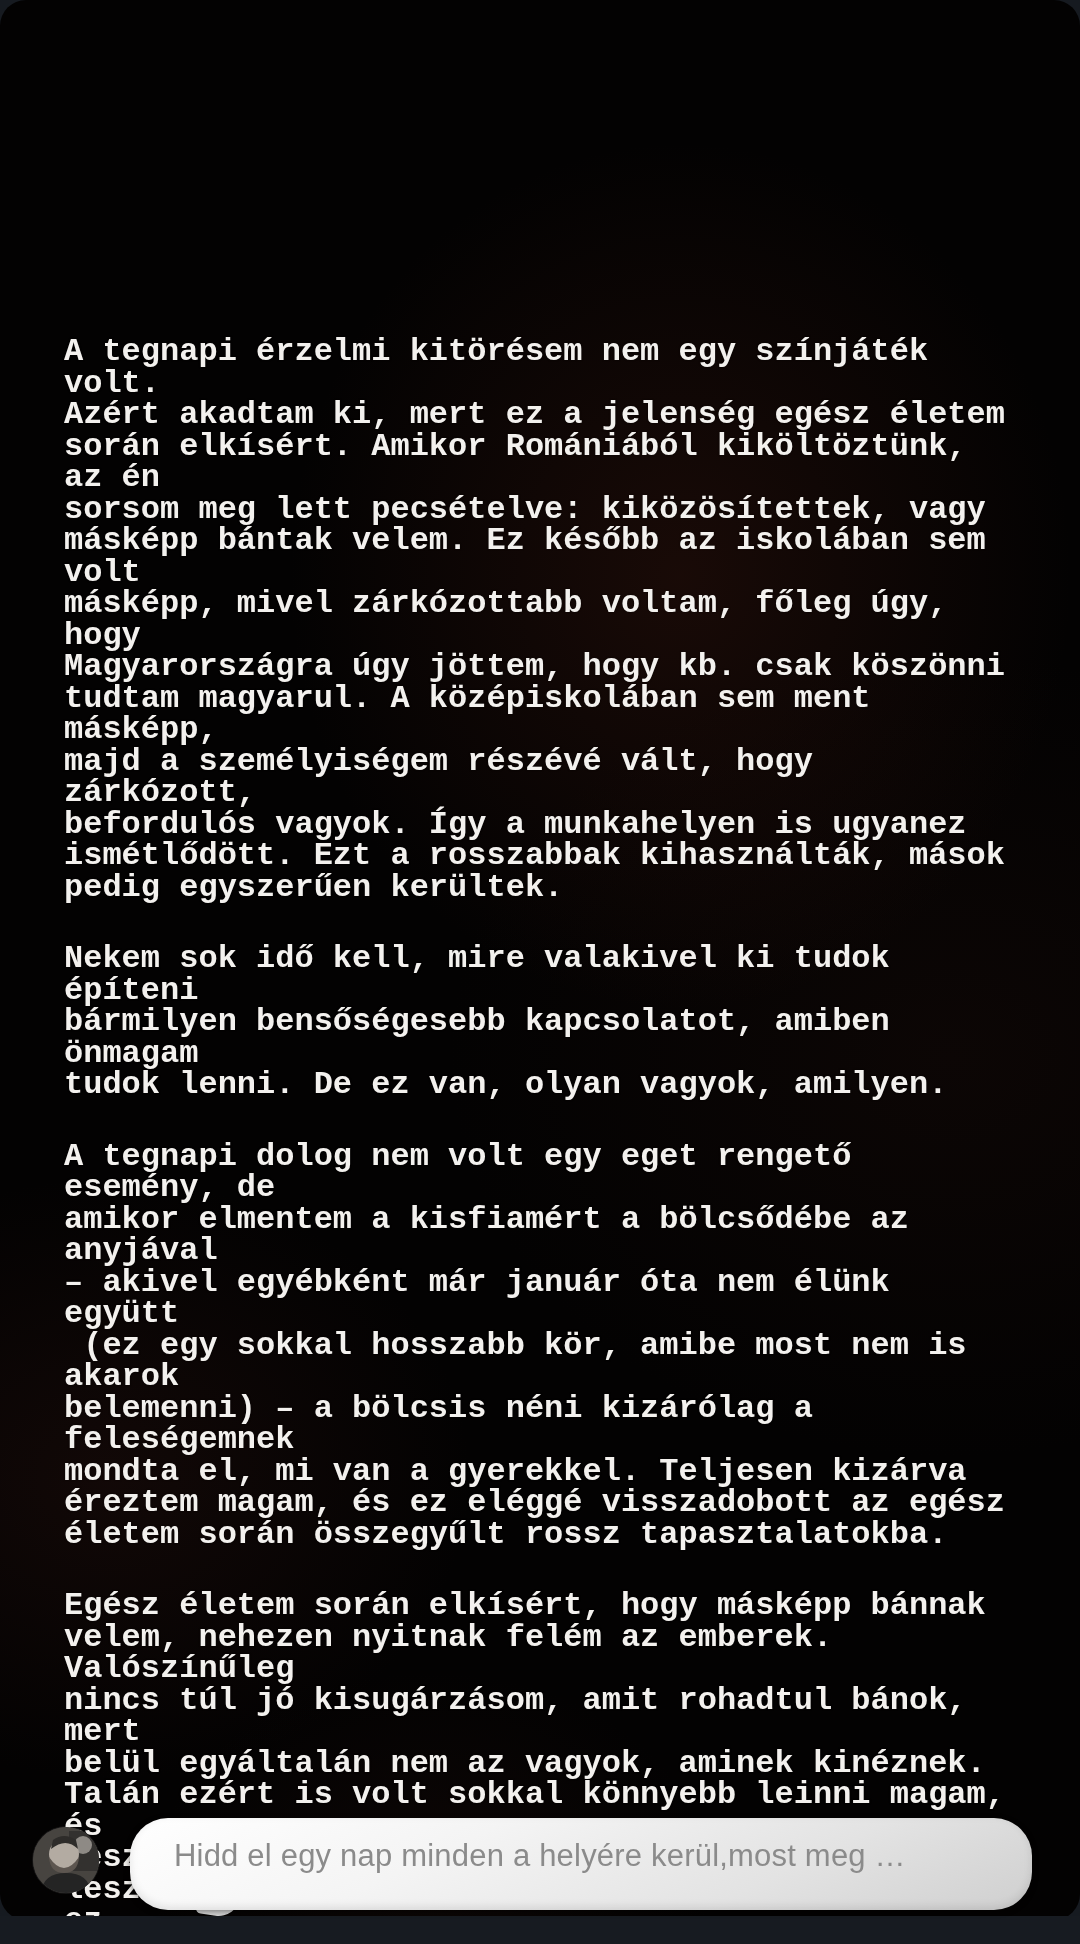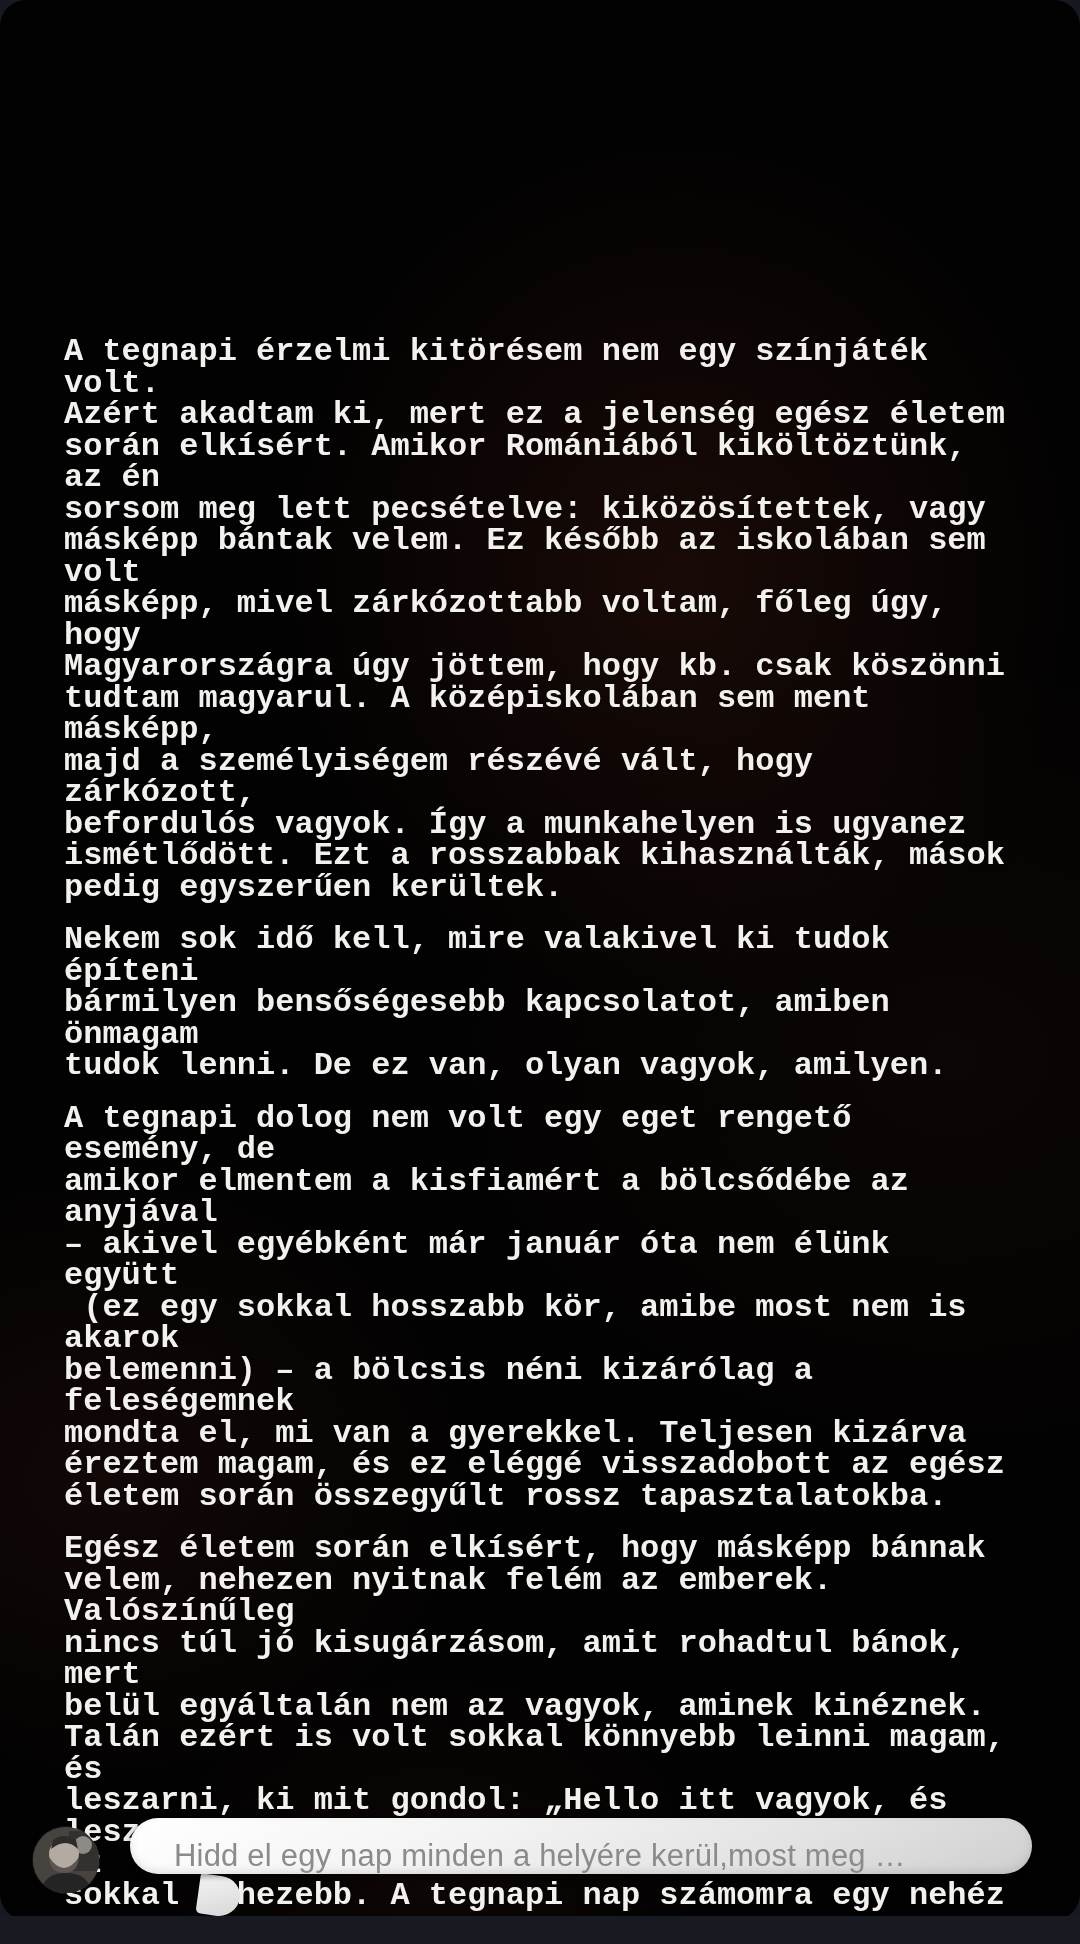--- a/index.html
+++ b/index.html
@@ -18,33 +18,33 @@
   }
 
   .story-text{
     position:absolute;left:64px;top:336px;width:956px;
     color:#f3f1ee;
     font-family:"Liberation Mono","DejaVu Sans Mono",monospace;
     font-weight:700;font-size:32px;line-height:31.5px;
     white-space:pre-wrap;
     text-shadow:0 0 2px rgba(0,0,0,0.6);
   }
-  .para + .para{margin-top:21px;}
+  .para + .para{margin-top:40px;}
 
   .reply-bar{position:absolute;left:0;top:1818px;width:1080px;height:90px;}
 
   .avatar{
     position:absolute;left:33px;top:9px;width:66px;height:66px;
     border-radius:50%;overflow:hidden;background:#3c3a38;
     box-shadow:0 0 0 1px rgba(255,255,255,0.08);
   }
   .avatar svg{display:block;width:100%;height:100%;}
 
   .bubble{
-    position:absolute;left:130px;top:0;width:902px;height:56px;
+    position:absolute;left:130px;top:0;width:902px;height:92px;
     border-radius:38px;
     background:linear-gradient(155deg,#ffffff 0%,#f4f4f4 35%,#e3e3e3 70%,#cfcfcf 100%);
     box-shadow:0 2px 6px rgba(0,0,0,0.45), inset 0 -3px 8px rgba(0,0,0,0.10);
   }
   .bubble-tail{
     position:absolute;left:198px;top:58px;width:42px;height:40px;
     background:linear-gradient(160deg,#f4f4f4,#d6d6d6);
     border-radius:8% 70% 75% 18%;
     transform:rotate(8deg);
     z-index:-0;

